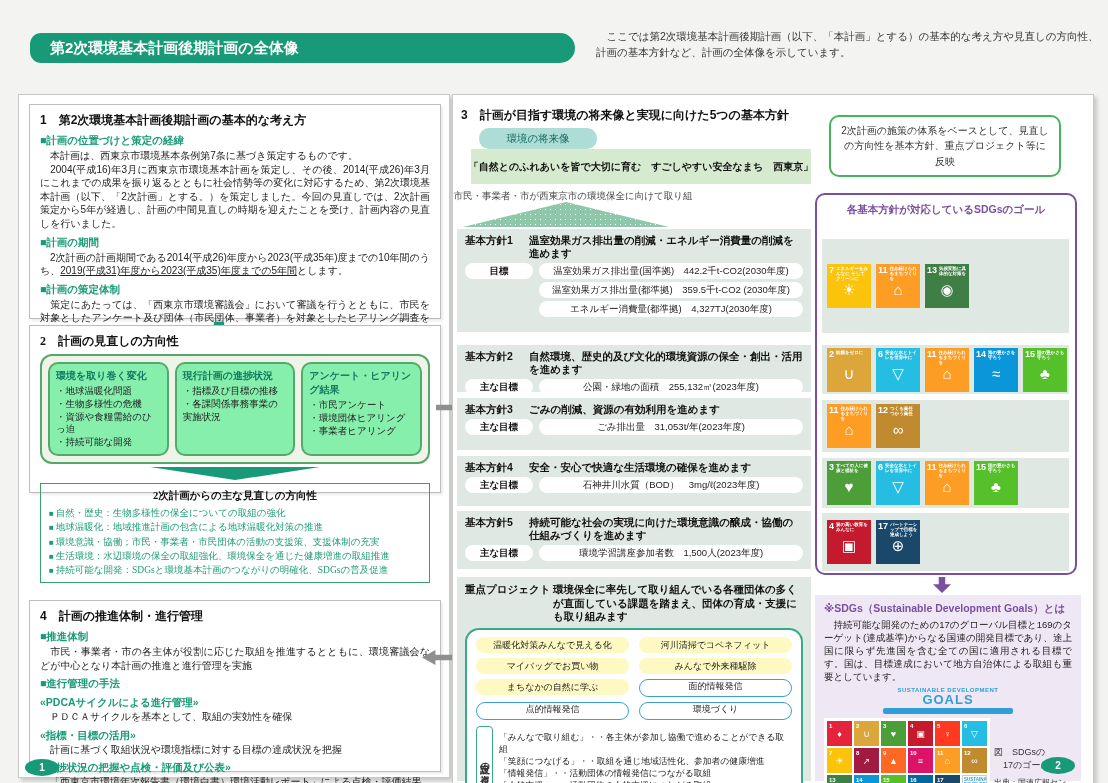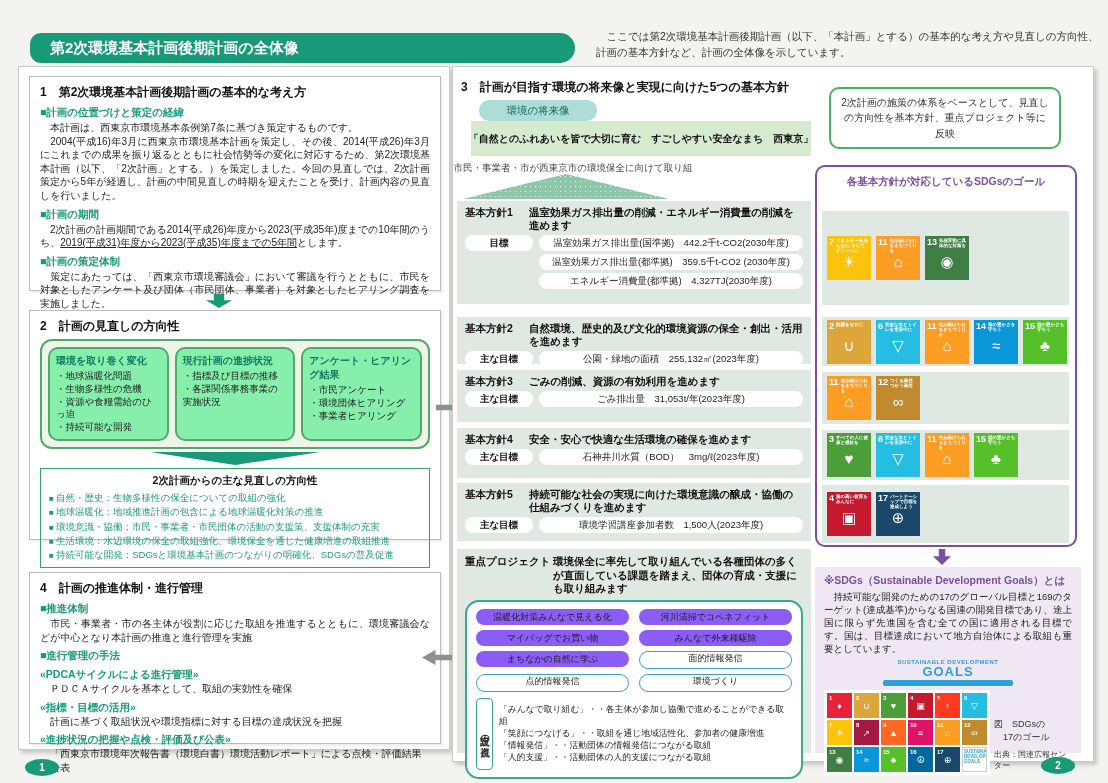--- a/index.html
+++ b/index.html
@@ -5,21 +5,21 @@
   html,body{margin:0;padding:0;}
   body{background:#f3f3f1;font-family:"Liberation Sans","DejaVu Sans",sans-serif;color:#222;}
   #canvas{position:relative;width:1108px;height:783px;background:#f3f3f1;overflow:hidden;}
 
   
   .main-title-bar{position:absolute;left:30px;top:33px;width:545px;height:30px;background:#189a78;
     border-radius:12px 16px 16px 12px;color:#fff;font-weight:bold;font-size:15px;line-height:30px;padding-left:20px;box-sizing:border-box;}
   .intro-text{position:absolute;left:596px;top:28px;width:506px;font-size:10.5px;line-height:1.55;color:#333;}
 
   
-  .sheet{position:absolute;background:#fff;border:1px solid #c9c9c9;box-shadow:3px 3px 4px rgba(0,0,0,.18);}
+  .sheet{position:absolute;background:#fff;border:1px solid #c9c9c9;box-shadow:3px 3px 4px rgba(0,0,0,.18);margin-top:28px;}
   #left-sheet{left:18px;top:66px;width:430px;height:682px;}
   #right-sheet{left:452px;top:66px;width:640px;height:694px;}
 
   .sec-box{position:absolute;border:1px solid #bdbdbd;background:#fff;box-sizing:border-box;padding:7px 10px;box-shadow:2px 2px 2px rgba(0,0,0,.08);}
   .sec-title{font-weight:bold;font-size:12px;color:#111;margin-bottom:4px;}
   .g-head{color:#189a78;font-weight:bold;font-size:10.5px;margin-top:5px;margin-bottom:1px;}
   .body-p{font-size:10px;line-height:1.36;text-align:justify;color:#222;}
   .uline{text-decoration:underline;}
 
   
@@ -80,21 +80,21 @@
   .sdg-glyph{position:absolute;left:0;right:0;top:42%;text-align:center;font-size:15px;line-height:1;}
   .sdg-tile.small .sdg-num{font-size:6px;}
   .sdg-tile.small .sdg-glyph{font-size:9px;top:38%;}
 
   .project-panel{position:absolute;left:4px;top:482px;width:354px;height:204px;background:#dfe8e2;box-sizing:border-box;padding:6px 8px;}
   .project-head{display:flex;font-weight:bold;font-size:10.5px;color:#111;line-height:1.3;}
   .project-name{width:88px;flex:none;}
   .project-inner{background:#fff;border:2px solid #3aa88a;border-radius:14px;margin-top:4px;padding:7px 9px;box-sizing:border-box;}
   .pill-grid{display:grid;grid-template-columns:1fr 1fr;gap:5px 10px;}
   .pill{height:16px;border-radius:9px;font-size:9px;text-align:center;line-height:16px;color:#222;white-space:nowrap;overflow:hidden;}
-  .pill.filled{background:#8b5cf6;}
+  .pill.filled{background:#fef9c3;}
   .pill.outline{background:#fff;border:1.5px solid #3b9fd4;line-height:13px;}
   .viewpoint-row{display:flex;gap:6px;margin-top:6px;align-items:center;}
   .viewpoint-label{flex:none;border:1.5px solid #3aa88a;border-radius:4px;writing-mode:vertical-rl;text-orientation:upright;
     font-weight:bold;font-size:9.5px;color:#333;padding:4px 1px;height:62px;text-align:center;}
   .viewpoint-list{font-size:8.8px;line-height:1.35;color:#222;}
 
   .sdgs-note{position:absolute;left:362px;top:500px;width:266px;height:186px;background:#efe8f4;box-sizing:border-box;padding:7px 9px;}
   .sdgs-note-title{font-weight:bold;font-size:10.5px;color:#7a4fa0;}
   .sdgs-note-body{font-size:9.5px;line-height:1.38;text-align:justify;color:#222;margin-top:2px;}
   .sdgs-logo{text-align:center;margin-top:3px;color:#2f9fd8;font-weight:bold;line-height:1;}
@@ -127,21 +127,21 @@
       <div class="body-p">　本計画は、西東京市環境基本条例第7条に基づき策定するものです。</div>
       <div class="body-p">　2004(平成16)年3月に西東京市環境基本計画を策定し、その後、2014(平成26)年3月にこれまでの成果を振り返るとともに社会情勢等の変化に対応するため、第2次環境基本計画（以下、「2次計画」とする。）を策定しました。今回の見直しでは、2次計画策定から5年が経過し、計画の中間見直しの時期を迎えたことを受け、計画内容の見直しを行いました。</div>
       <div class="g-head">■計画の期間</div>
       <div class="body-p"><span>　2次計画の計画期間である2014(平成26)年度から2023(平成35年)度までの10年間のうち、</span><span class="uline">2019(平成31)年度から2023(平成35)年度までの5年間</span><span>とします。</span></div>
       <div class="g-head">■計画の策定体制</div>
       <div class="body-p">　策定にあたっては、「西東京市環境審議会」において審議を行うとともに、市民を対象としたアンケート及び団体（市民団体、事業者）を対象としたヒアリング調査を実施しました。</div>
     </div>
 
     <div class="v-arrow" style="left:187px;top:227px;width:26px;height:14px;"></div>
 
-    <div class="sec-box" style="left:10px;top:243px;width:412px;height:230px;">
+    <div class="sec-box" style="left:10px;top:230px;width:412px;height:168px;font-family:Liberation Serif, serif;">
       <div class="sec-title">2　計画の見直しの方向性</div>
       <div class="factor-wrap">
         <div class="factor-card">
           <div class="factor-card-title">環境を取り巻く変化</div>
           <div class="factor-item">・地球温暖化問題</div>
           <div class="factor-item">・生物多様性の危機</div>
           <div class="factor-item">・資源や食糧需給のひっ迫</div>
           <div class="factor-item">・持続可能な開発</div>
         </div>
         <div class="factor-card">

